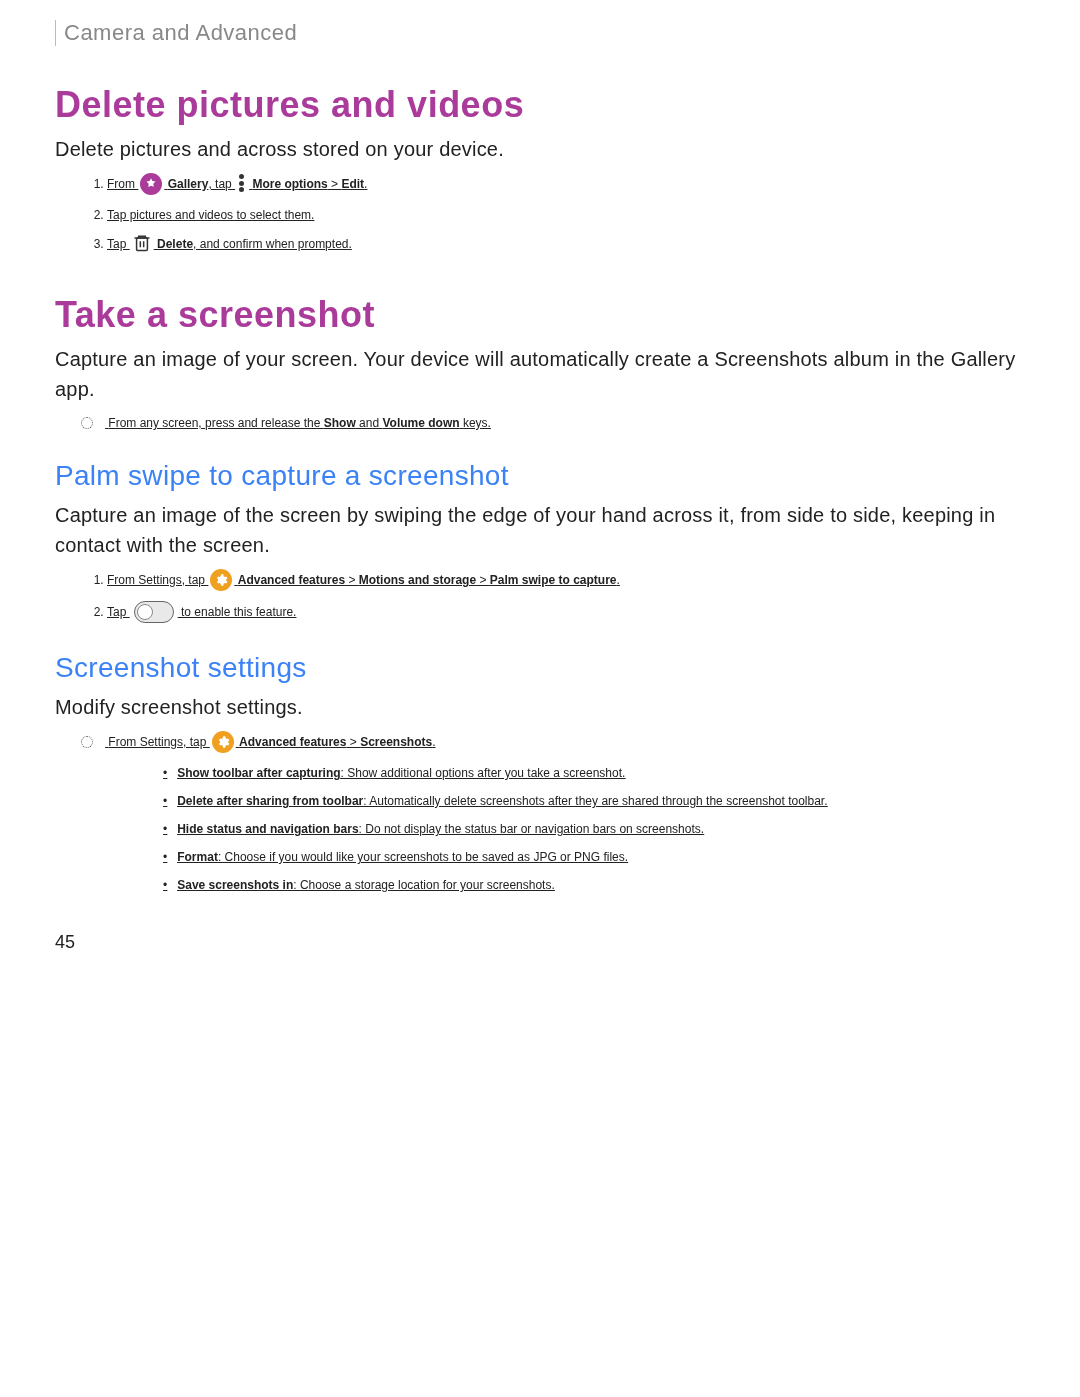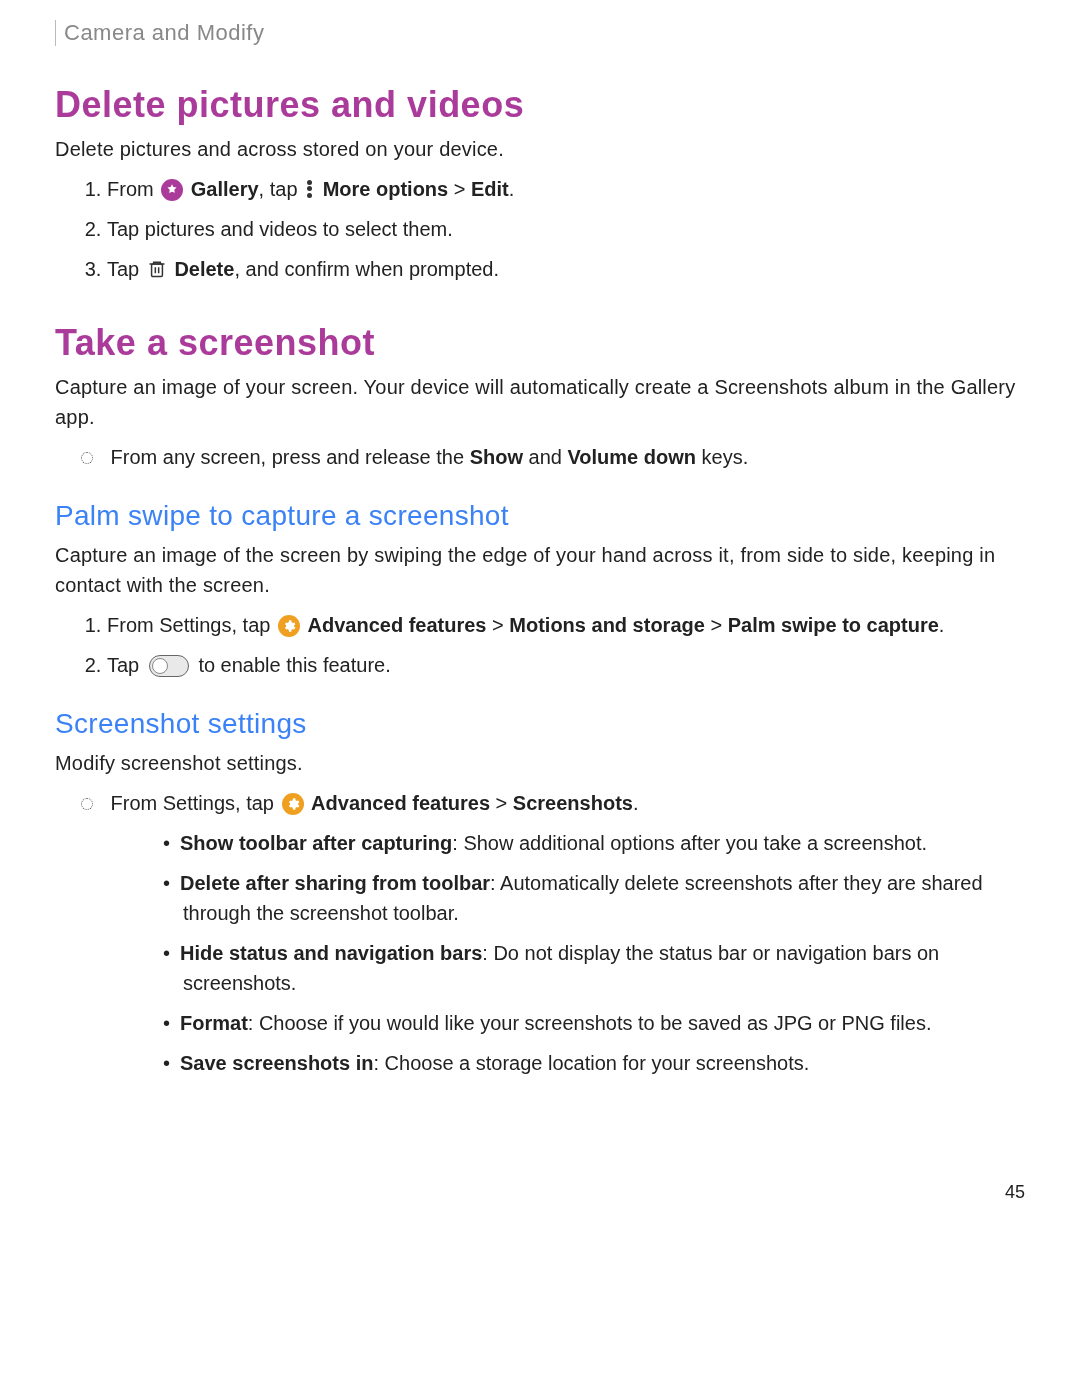--- a/index.html
+++ b/index.html
@@ -39,23 +39,24 @@
     font-size: 20px;
     line-height: 1.5;
     margin: 8px 0;
     letter-spacing: 0.2px;
   }
   ol, ul {
     padding-left: 52px;
     margin: 10px 0;
   }
   ol > li, ul > li {
-    font-size: 20px;
+    font-size: 12px;
     line-height: 1.5;
     margin: 10px 0;
+    text-decoration: underline;
   }
   ul.nobull {
     list-style: none;
   }
   ul.nobull > li::before {
     content: "";
     display: inline-block;
     vertical-align: middle;
     width: 10px;
     height: 10px;
@@ -115,30 +116,30 @@
     display:inline-block; vertical-align:middle;
     width:38px; height:20px; border:1.5px solid #666; border-radius:12px;
     background:#e9e9e9;
     margin:0 4px; position:relative; top:-1px;
   }
   .icon-toggle::after{
     content:""; position:absolute; left:2px; top:2px; width:14px; height:14px;
     background:#fff; border:1px solid #888; border-radius:50%;
   }
   .pagenum {
-    text-align:right; font-size:18px; color:#222;
-    margin-top:104px; padding-bottom:20px;
+    text-align:left; font-size:18px; color:#222;
+    margin-top:38px; padding-bottom:20px;
   }
 </style>
 </head>
 <body>
 
 <div class="page">
 
-  <div class="breadcrumb">Camera and Modify</div>
+  <div class="breadcrumb">Camera and Advanced</div>
 
   <h1>Delete pictures and videos</h1>
   <p>Delete pictures and across stored on your device.</p>
   <ol>
     <li>
       <span>From </span>
       <span class="icon icon-gallery">
         <svg viewBox="0 0 24 24" fill="#fff">
             <path d="M12 2l2.4 4.9 5.4.8-3.9 3.8.9 5.4L12 14.9 7.2 17l.9-5.4L4.2 7.7l5.4-.8L12 2z"></path>
           </svg>

